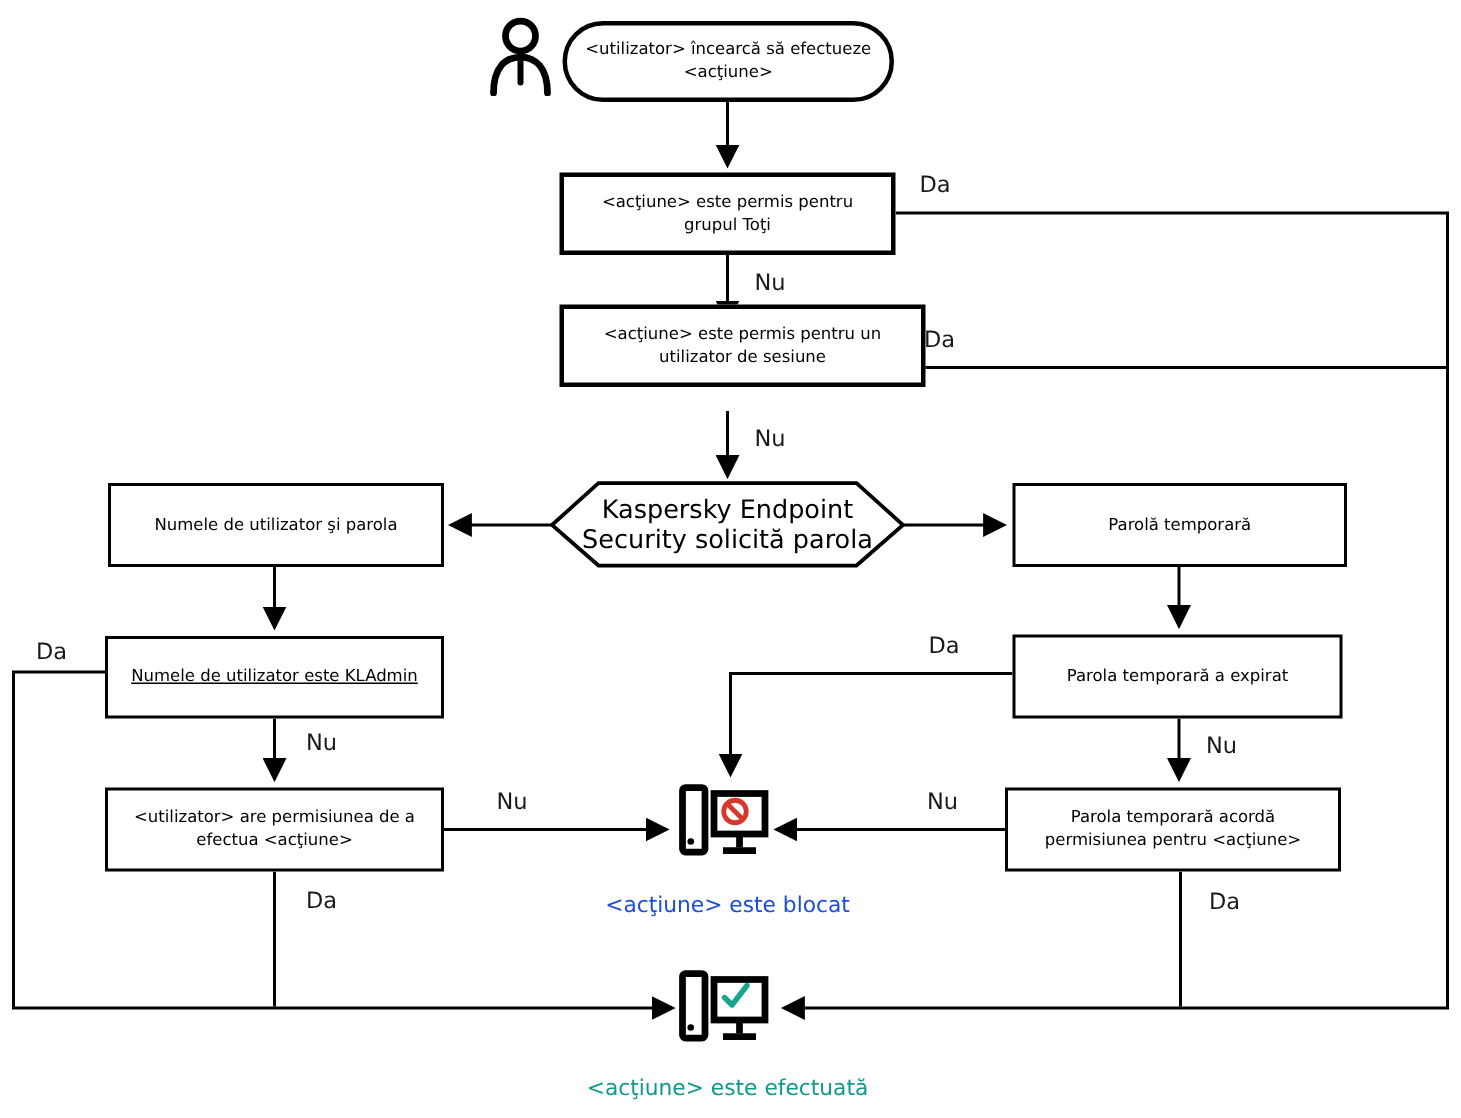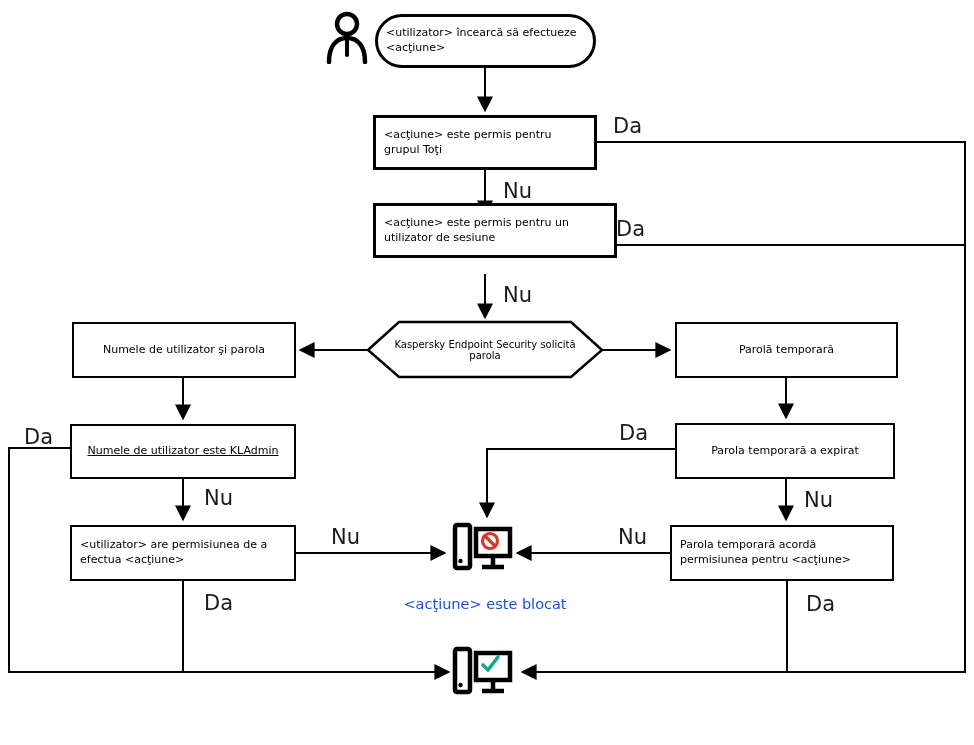--- a/index.html
+++ b/index.html
@@ -13,42 +13,42 @@
   }
   #connectors { position: absolute; left: 0; top: 0; }
   .node {
     position: absolute;
     box-sizing: border-box;
     background: #ffffff;
     border: 3px solid #000000;
     display: flex;
     align-items: center;
     justify-content: center;
-    text-align: left;
+    text-align: center;
     font-size: 11px;
     color: #000000;
     padding: 2px 8px;
     line-height: 1.35;
     z-index: 2;
   }
   .node.thin { border-width: 2px; }
   .stadium { border-radius: 27px; }
   .hex-label {
     position: absolute;
     display: flex;
     align-items: center;
     justify-content: center;
     text-align: center;
-    font-size: 10px;
+    font-size: 17px;
     color: #000000;
     z-index: 2;
   }
   .edge-label {
     position: absolute;
-    font-size: 21px;
+    font-size: 15px;
     color: #1a1a1a;
     z-index: 3;
     line-height: 1;
   }
   .caption {
     position: absolute;
     width: 220px;
     text-align: center;
     font-size: 14.5px;
     z-index: 3;
@@ -147,14 +147,15 @@
   <div class="icon-wrap" style="left:452px; top:646px;">
     <svg width="62" height="52" viewBox="0 0 62 52">
       <rect x="3" y="3" width="15" height="43" rx="2" fill="#ffffff" stroke="#000" stroke-width="4.5"></rect>
       <circle cx="8.5" cy="39" r="2.2" fill="#000"></circle>
       <rect x="24" y="7" width="34" height="27" fill="#ffffff" stroke="#000" stroke-width="4.5"></rect>
       <line x1="41" y1="34" x2="41" y2="43" stroke="#000" stroke-width="4.5"></line>
       <line x1="30" y1="45" x2="52" y2="45" stroke="#000" stroke-width="4.5"></line>
       <path d="M31 19 L36 24 L46 11" fill="none" stroke-width="3.6" stroke-linecap="round" stroke-linejoin="round" stroke="#16a58f"></path>
     </svg>
   </div>
+  <div class="caption" style="left: 375px; top: 718px; color: rgb(17, 154, 140);">&lt;acţiune&gt; este efectuată</div>
 
 </div>
 
 </body></html>

